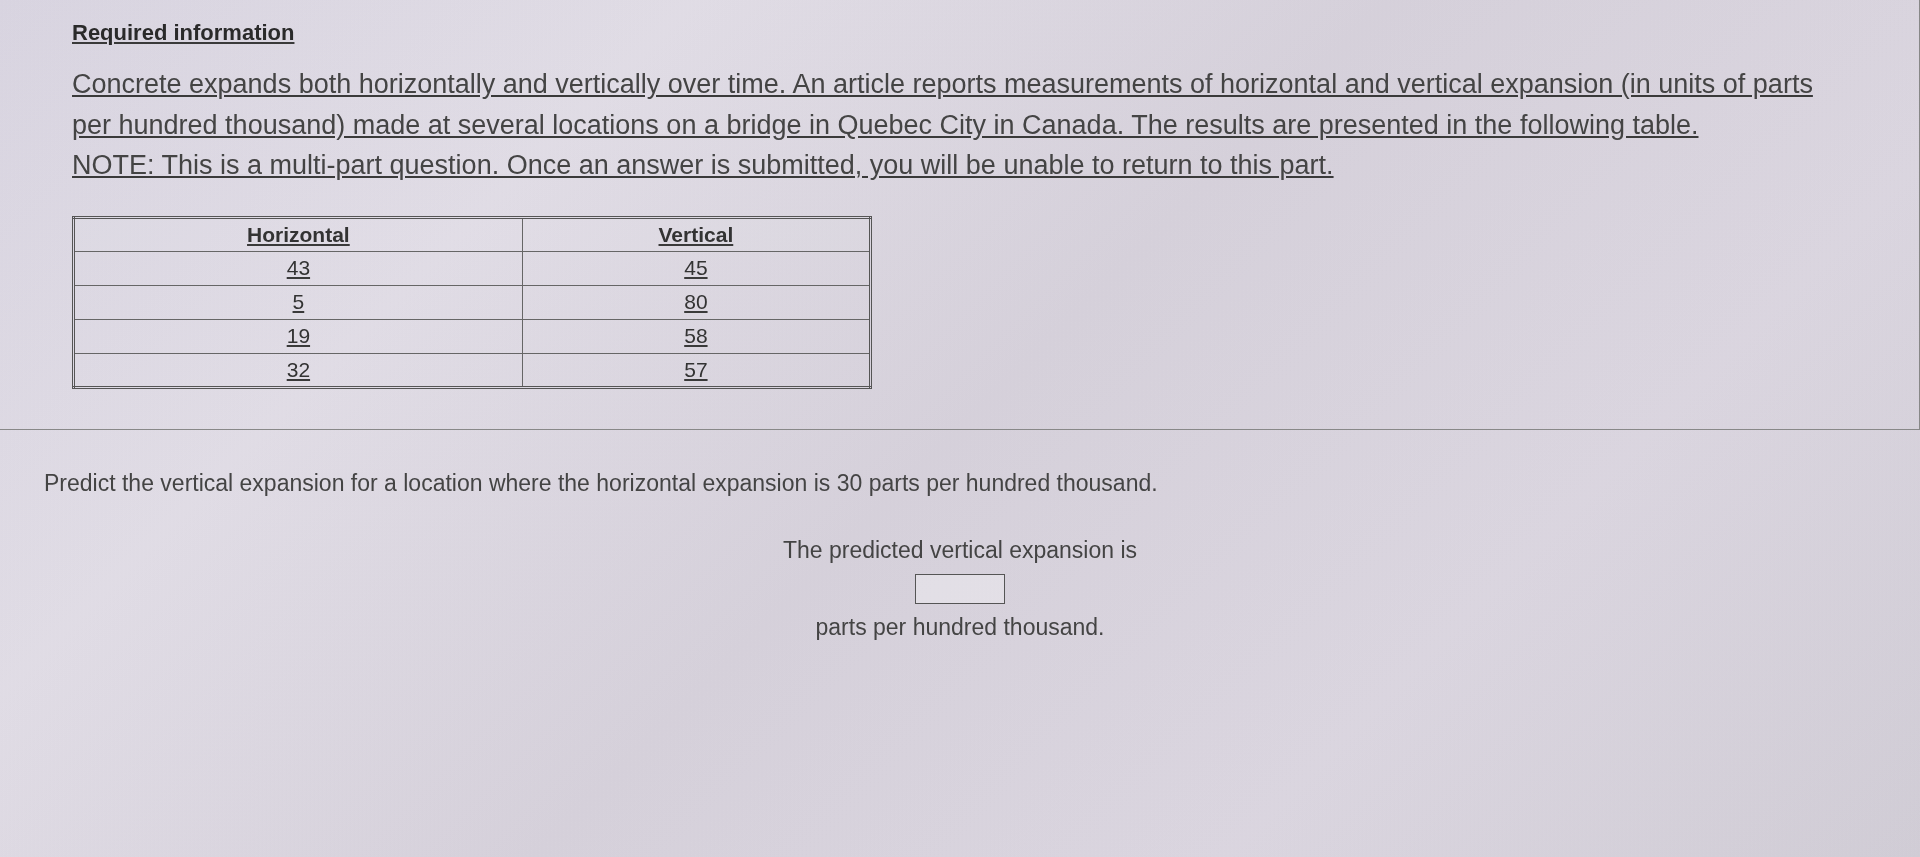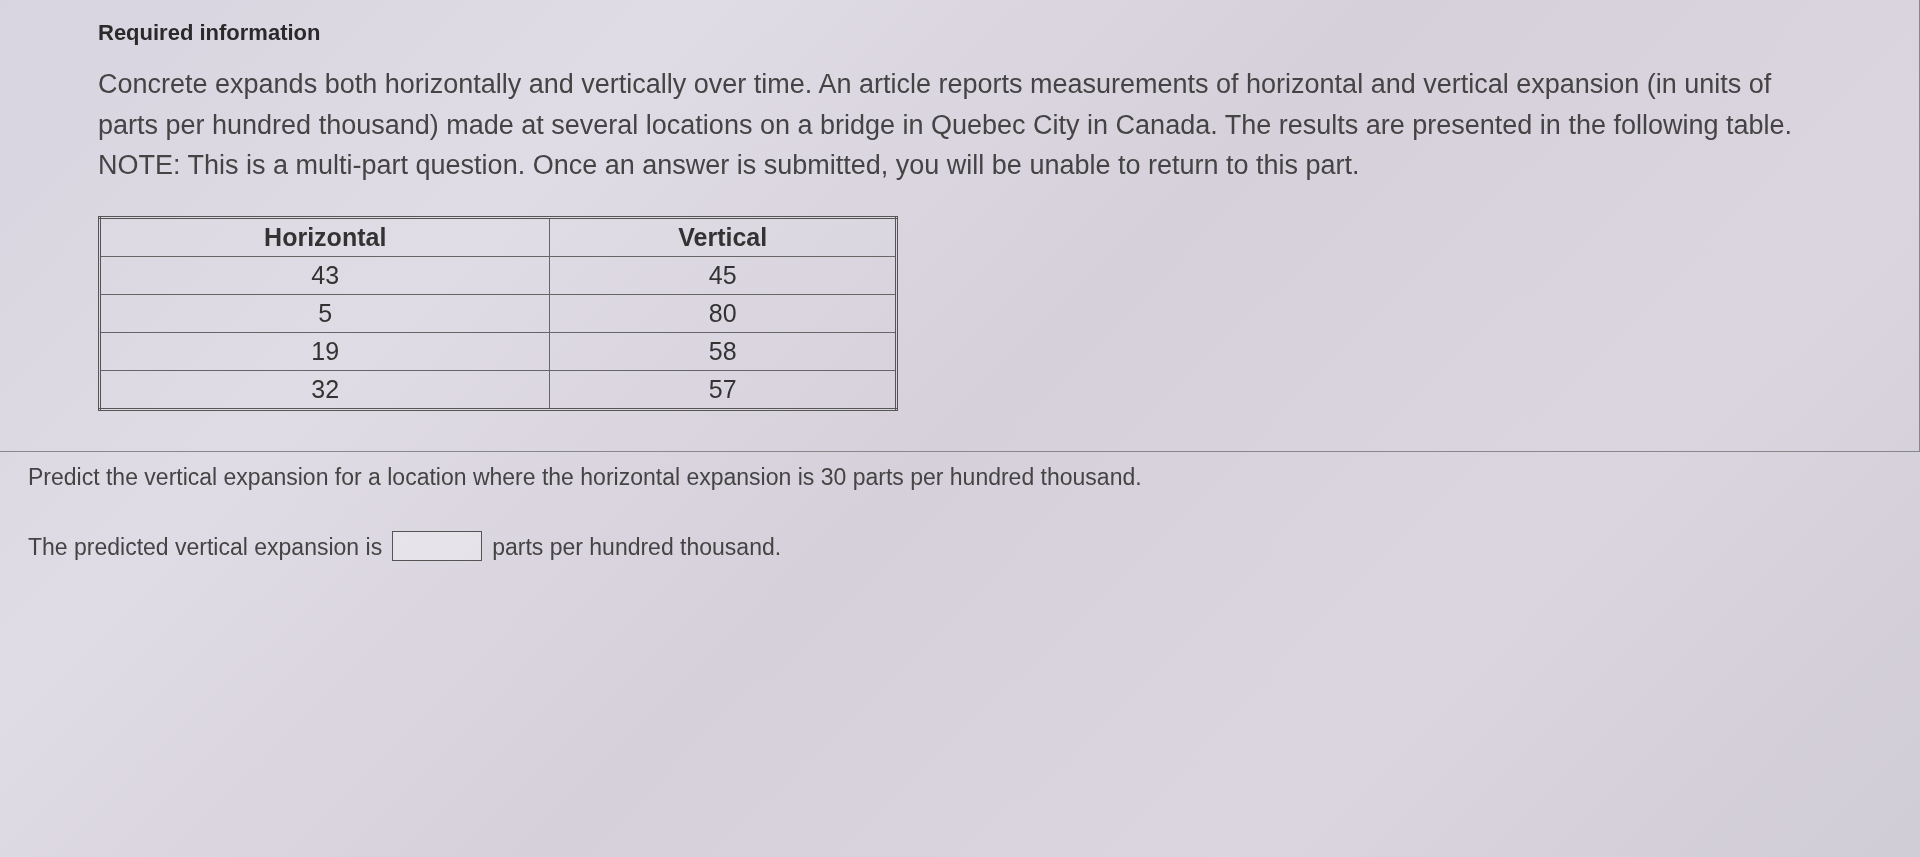--- a/index.html
+++ b/index.html
@@ -32,24 +32,25 @@
         rgba(200,190,210,0.03) 2px,
         rgba(255,255,255,0.02) 4px
       );
       pointer-events: none;
     }
     
     .info-box {
       border: 1px solid #888;
       border-top: none;
       border-left: none;
-      padding: 20px 90px 40px 98px;
-      margin-bottom: 12px;
+      padding: 20px 90px 40px 72px;
+      margin-bottom: 40px;
       position: relative;
       z-index: 1;
+      text-decoration: underline;
     }
     
     .section-title {
       font-weight: bold;
       font-size: 22px;
       color: #2a2a2a;
       margin-bottom: 18px;
     }
     
     .description {
@@ -63,52 +64,53 @@
       border-collapse: collapse;
       width: 800px;
       border: 3px double #555;
     }
     
     .data-table th,
     .data-table td {
       border: 1px solid #666;
       padding: 4px 10px;
       text-align: center;
-      font-size: 25px;
+      font-size: 21px;
       color: #333;
       height: 34px;
     }
     
     .data-table th {
       font-weight: bold;
       background: rgba(255,255,255,0.05);
     }
     
     .data-table td {
       font-weight: normal;
     }
     
     .question-section {
-      padding: 0 28px;
+      padding: 0 44px;
       position: relative;
       z-index: 1;
     }
     
     .question-text {
       font-size: 23px;
       color: #444;
       margin-bottom: 40px;
     }
     
     .answer-line {
       font-size: 23px;
       color: #444;
       display: flex;
-      align-items: flex-end;
+      align-items: center;
       gap: 10px;
+      flex-direction: column;
     }
     
     .answer-input {
       width: 90px;
       height: 30px;
       border: 1px solid #555;
       background: rgba(255,255,255,0.3);
       font-size: 20px;
       text-align: center;
       padding: 2px 5px;

